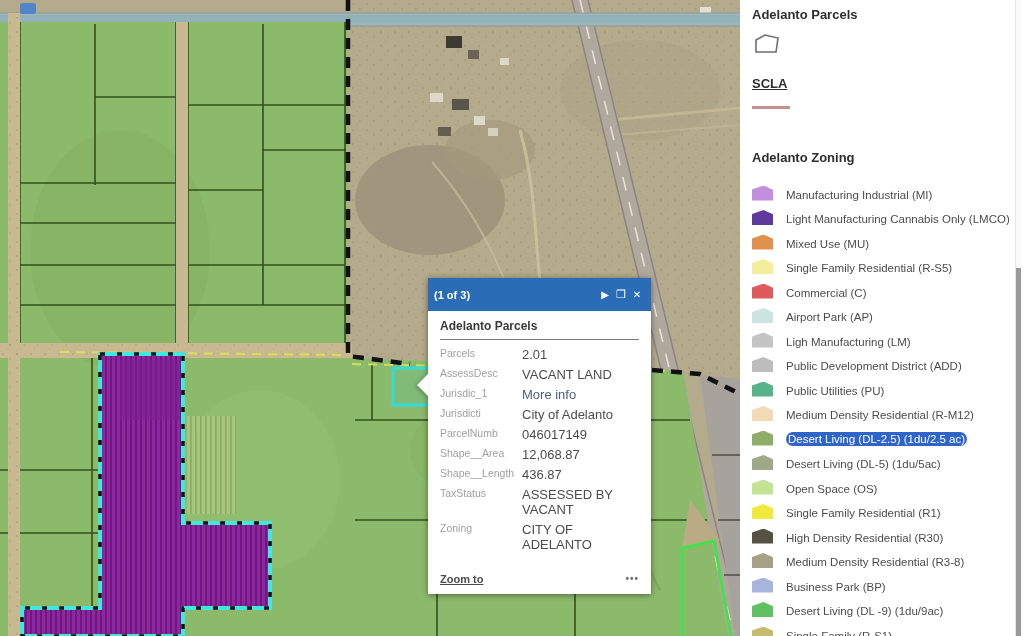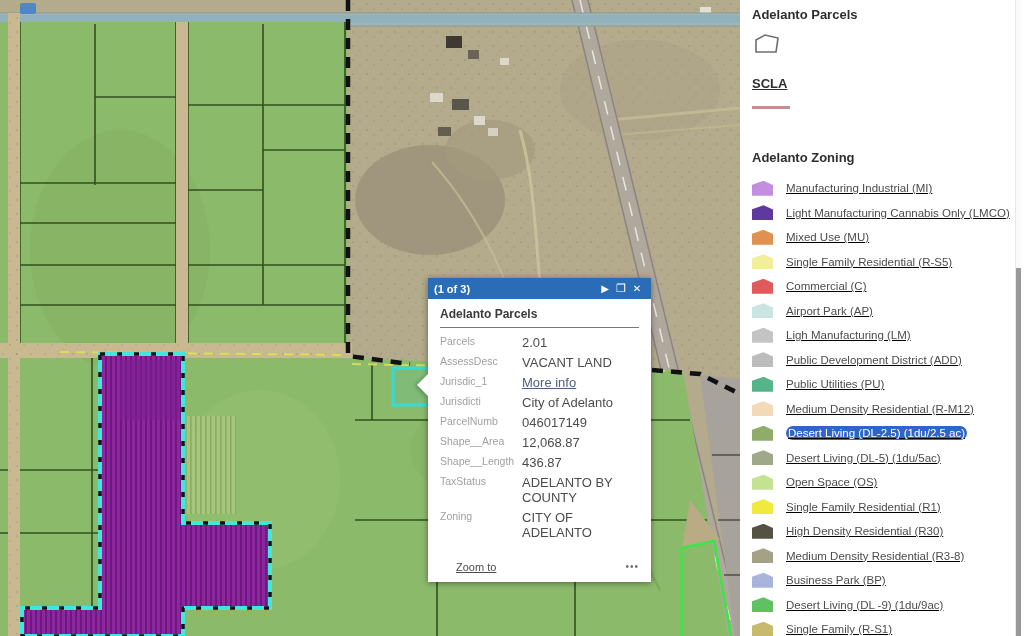--- a/index.html
+++ b/index.html
@@ -6,50 +6,50 @@
   *{box-sizing:border-box;font-family:"Liberation Sans", sans-serif;}
   #stage{position:relative;width:1024px;height:636px;overflow:hidden;background:#fff;}
 
   
   #map{position:absolute;left:0;top:0;width:740px;height:636px;background:#b4aa8c;}
   #map svg{position:absolute;left:0;top:0;}
 
   
   .popup{position:absolute;left:428px;top:278px;width:223px;background:#fff;
          box-shadow:0 1px 6px rgba(0,0,0,.45);font-size:11px;}
-  .popup-header{height:21px;background:var(--popup-blue,#2a6cb5);color:#fff;display:flex;
+  .popup-header{height:33px;background:var(--popup-blue,#2a6cb5);color:#fff;display:flex;
                 align-items:center;padding:0 6px;}
   .popup-pager{font-size:11px;font-weight:bold;flex:1;}
   .popup-btn{color:#fff;width:16px;text-align:center;cursor:pointer;font-size:10px;line-height:21px;}
   .popup-btn.dock{font-size:11px;}
   .popup-tail{position:absolute;left:-11px;top:96px;width:0;height:0;
               border-top:11px solid transparent;border-bottom:11px solid transparent;
               border-right:11px solid #fff;filter:drop-shadow(-2px 1px 2px rgba(0,0,0,.25));}
   .popup-body{padding:8px 12px 6px 12px;}
   .popup-title{font-size:12px;font-weight:bold;color:#3a3a3a;padding-bottom:6px;
                border-bottom:1px solid #7a7a7a;margin-bottom:7px;}
   .field-row{display:flex;margin-bottom:5px;}
   .field-label{width:82px;flex:none;color:#a0a0a0;font-size:10.5px;}
   .field-value{color:#4c4c4c;font-size:13px;}
-  .field-value.link{text-decoration:underline;color:#50617d;cursor:pointer;}
-  .popup-footer{display:flex;align-items:flex-start;padding:10px 12px 9px 28px;}
+  .field-value.link{color:#50617d;cursor:pointer;}
+  .popup-footer{display:flex;align-items:flex-start;padding:10px 12px 9px 12px;font-weight:bold;}
   .zoomto{color:#4c4c4c;text-decoration:underline;font-size:11px;flex:1;cursor:pointer;}
   .popup-menu{color:#6e6e6e;font-size:10px;letter-spacing:1px;cursor:pointer;}
 
   
   #sidebar{position:absolute;left:740px;top:0;width:284px;height:636px;background:#fff;
            padding:0 0 0 12px;overflow:hidden;}
   .layer-title{font-size:13px;font-weight:bold;color:#2e2e2e;}
   #t-parcels{margin-top:7px;}
   #parcel-symbol{margin-top:9px;}
   #t-scla{margin-top:15px;text-decoration:underline;}
   #scla-line{margin-top:15px;width:38px;height:3px;}
   #t-zoning{margin-top:41px;}
   #zoning-list{margin-top:11px;}
-  .legend-row{display:flex;align-items:center;height:24.5px;text-decoration:underline;}
+  .legend-row{display:flex;align-items:flex-end;height:24.5px;}
   .legend-swatch{width:21px;height:15px;flex:none;margin-right:13px;
       clip-path:polygon(0% 26%,55% 0%,100% 28%,100% 100%,0% 100%);}
   .legend-label{font-size:11.5px;color:#4c4c4c;white-space:nowrap;}
   .legend-label.hl{background:var(--hl,#2f65c8);color:#fff;padding:1px 2px;border-radius:7px;}
 
   
   #scrollbar{position:absolute;left:1015px;top:0;width:6px;height:636px;background:#fafafa;
              border-left:1px solid #e8e8e8;}
   #scroll-thumb{position:absolute;left:1016px;top:268px;width:5px;height:368px;background:#999;}
 </style>
@@ -237,21 +237,21 @@
             <div class="field-row">
     <span class="field-label">Shape__Area</span>
     <span class="field-value">12,068.87</span>
   </div>
             <div class="field-row">
     <span class="field-label">Shape__Length</span>
     <span class="field-value">436.87</span>
   </div>
             <div class="field-row">
     <span class="field-label">TaxStatus</span>
-    <span class="field-value">ADELANTO BY COUNTY</span>
+    <span class="field-value">ASSESSED BY VACANT</span>
   </div>
             <div class="field-row">
     <span class="field-label">Zoning</span>
     <span class="field-value">CITY OF ADELANTO</span>
   </div>
           </div>
       </div>
       <div class="popup-footer">
         <span class="zoomto">Zoom to</span>
         <span class="popup-menu">•••</span>

